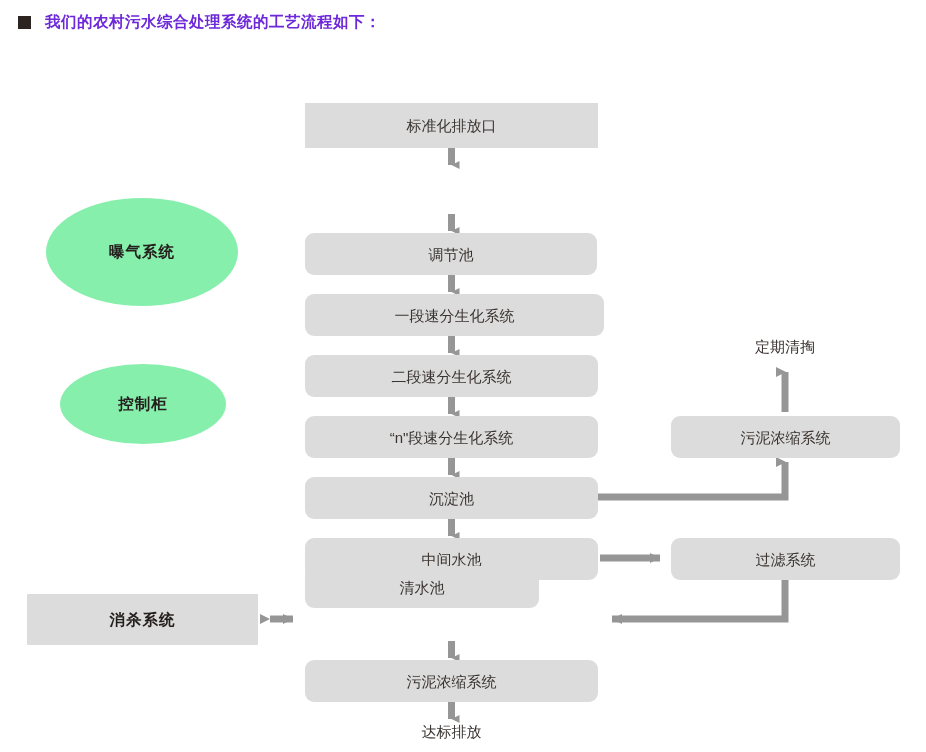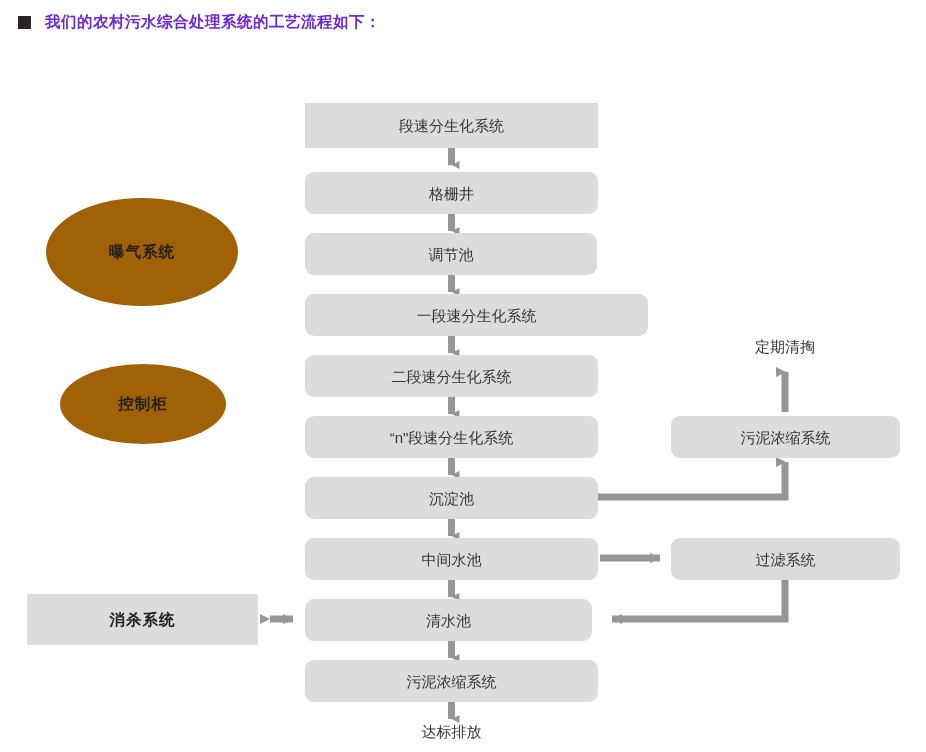--- a/index.html
+++ b/index.html
@@ -37,21 +37,21 @@
     color:#3a3330;
     box-sizing:border-box;
     line-height:1;
   }
   .node.sharp{border-radius:0;}
   .node.bold{font-weight:bold;color:#241f1c;font-size:15.5px;letter-spacing:1px;}
 
   
   .ellipse{
     position:absolute;
-    background:#a16207;
+    background:#86efac;
     border-radius:50%;
     display:flex;align-items:center;justify-content:center;
     font-size:15.5px;font-weight:bold;color:#241f1c;
     letter-spacing:1px;
     box-sizing:border-box;
   }
 
   
   .label{
     position:absolute;
@@ -111,52 +111,49 @@
     <path d="M785,412 L785,372" stroke="#969696" stroke-width="7" fill="none" marker-end="url(#ah-up)"></path>
 
     <path d="M600,558 L660,558" stroke="#969696" stroke-width="7" fill="none" marker-end="url(#ah-right)"></path>
 
     <path d="M785,580 L785,619 L612,619" stroke="#969696" stroke-width="7" fill="none" marker-end="url(#ah-left)"></path>
 
     <path d="M270,619 L293,619" stroke="#969696" stroke-width="7" fill="none" marker-start="url(#ah-start)" marker-end="url(#ah-right)"></path>
   </svg>
 
   <div class="node sharp" style="left:305px;top:103px;width:293px;height:45px;">
-    <span>段速分生化系统</span>
+    <span>标准化排放口</span>
   </div>
 
-  <div class="node" style="left:305px;top:172px;width:293px;height:42px;">
-    <span>格栅井</span>
-  </div>
 
   <div class="node" style="left:305px;top:233px;width:292px;height:42px;">
     <span>调节池</span>
   </div>
 
-  <div class="node" style="left:305px;top:294px;width:343px;height:42px;">
+  <div class="node" style="left:305px;top:294px;width:299px;height:42px;">
     <span>一段速分生化系统</span>
   </div>
 
   <div class="node" style="left:305px;top:355px;width:293px;height:42px;">
     <span>二段速分生化系统</span>
   </div>
 
   <div class="node" style="left:305px;top:416px;width:293px;height:42px;">
     <span>“n"段速分生化系统</span>
   </div>
 
   <div class="node" style="left:305px;top:538px;width:293px;height:42px;">
     <span>中间水池</span>
   </div>
 
   <div class="node" style="left:305px;top:477px;width:293px;height:42px;">
     <span>沉淀池</span>
   </div>
 
-  <div class="node" style="left:305px;top:599px;width:287px;height:42px;">
+  <div class="node" style="left:305px;top:566px;width:234px;height:42px;">
     <span>清水池</span>
   </div>
 
   <div class="node" style="left:305px;top:660px;width:293px;height:42px;">
     <span>污泥浓缩系统</span>
   </div>
 
   <div class="label" style="left:451.5px;top:724px;transform:translateX(-50%);">达标排放</div>
 
   <div class="ellipse" style="left:46px;top:198px;width:192px;height:108px;">

